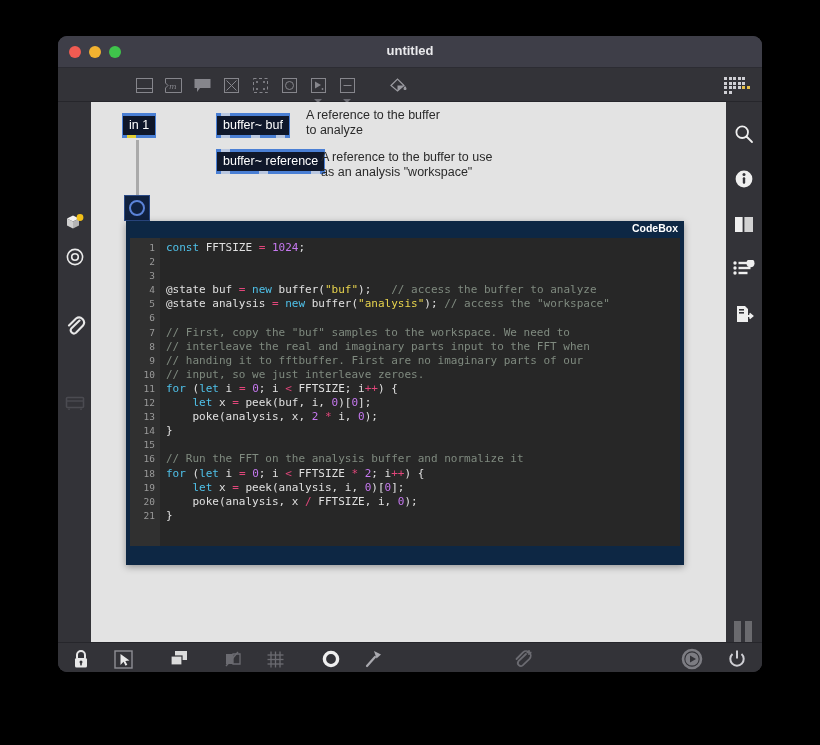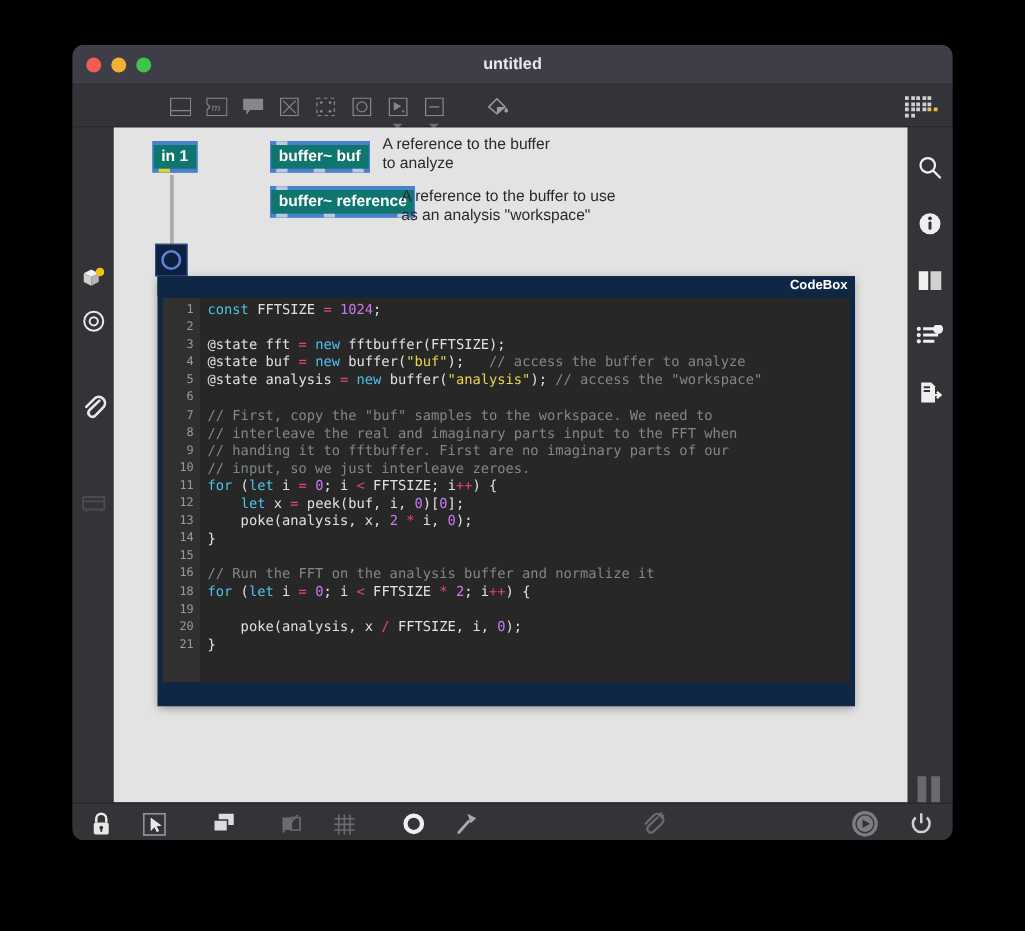--- a/index.html
+++ b/index.html
@@ -230,24 +230,24 @@
     gap: 19px;
   }
 
   
   .obj {
     position: absolute;
     font-family: "Liberation Sans", sans-serif;
   }
   .objbox {
     position: relative;
-    background: #0f766e;
+    background: #0f172a;
     color: #ffffff;
     font-size: 12.5px;
-    font-weight: bold;
+    font-weight: normal;
     padding: 2px 6px 3px 6px;
     border-top: 3px solid #4a7fd4;
     border-bottom: 3px solid #4a7fd4;
     border-left: 1px solid #4a7fd4;
     border-right: 1px solid #4a7fd4;
     white-space: nowrap;
     line-height: 14px;
   }
   .nub {
     position: absolute;
@@ -595,36 +595,36 @@
         <div class="comment" style="left:215px; top:6px; width:200px;">A reference to the buffer
 to analyze</div>
 
         <div class="codebox">
           <div class="cb-title">CodeBox</div>
           <div class="cb-inner">
             <div class="cb-gutter"></div>
             <div class="cb-code" id="code-lines">
                 <div class="cline"><span class="lno">1</span><span class="ctext"><span class="tk-kw">const</span><span class="tk-pl"> FFTSIZE </span><span class="tk-op">=</span><span class="tk-pl"> </span><span class="tk-num">1024</span><span class="tk-pl">;</span></span></div>
                 <div class="cline"><span class="lno">2</span><span class="ctext"><span class="tk-pl"></span></span></div>
-                <div class="cline"><span class="lno">3</span><span class="ctext"><span class="tk-at">@state fft </span><span class="tk-op">=</span><span class="tk-pl"> </span><span class="tk-kw">new</span><span class="tk-pl"> fftbuffer(FFTSIZE);</span></span></div>
+                <div class="cline"><span class="lno">3</span></div>
                 <div class="cline"><span class="lno">4</span><span class="ctext"><span class="tk-at">@state buf </span><span class="tk-op">=</span><span class="tk-pl"> </span><span class="tk-kw">new</span><span class="tk-pl"> buffer(</span><span class="tk-str">"buf"</span><span class="tk-pl">);   </span><span class="tk-cm">// access the buffer to analyze</span></span></div>
                 <div class="cline"><span class="lno">5</span><span class="ctext"><span class="tk-at">@state analysis </span><span class="tk-op">=</span><span class="tk-pl"> </span><span class="tk-kw">new</span><span class="tk-pl"> buffer(</span><span class="tk-str">"analysis"</span><span class="tk-pl">); </span><span class="tk-cm">// access the "workspace"</span></span></div>
                 <div class="cline"><span class="lno">6</span><span class="ctext"><span class="tk-pl"></span></span></div>
                 <div class="cline"><span class="lno">7</span><span class="ctext"><span class="tk-cm">// First, copy the "buf" samples to the workspace. We need to</span></span></div>
                 <div class="cline"><span class="lno">8</span><span class="ctext"><span class="tk-cm">// interleave the real and imaginary parts input to the FFT when</span></span></div>
                 <div class="cline"><span class="lno">9</span><span class="ctext"><span class="tk-cm">// handing it to fftbuffer. First are no imaginary parts of our</span></span></div>
                 <div class="cline"><span class="lno">10</span><span class="ctext"><span class="tk-cm">// input, so we just interleave zeroes.</span></span></div>
                 <div class="cline"><span class="lno">11</span><span class="ctext"><span class="tk-kw">for</span><span class="tk-pl"> (</span><span class="tk-kw">let</span><span class="tk-pl"> i </span><span class="tk-op">=</span><span class="tk-pl"> </span><span class="tk-num">0</span><span class="tk-pl">; i </span><span class="tk-op">&lt;</span><span class="tk-pl"> FFTSIZE; i</span><span class="tk-op">++</span><span class="tk-pl">) {</span></span></div>
                 <div class="cline"><span class="lno">12</span><span class="ctext"><span class="tk-pl">    </span><span class="tk-kw">let</span><span class="tk-pl"> x </span><span class="tk-op">=</span><span class="tk-pl"> peek(buf, i, </span><span class="tk-num">0</span><span class="tk-pl">)[</span><span class="tk-num">0</span><span class="tk-pl">];</span></span></div>
                 <div class="cline"><span class="lno">13</span><span class="ctext"><span class="tk-pl">    poke(analysis, x, </span><span class="tk-num">2</span><span class="tk-pl"> </span><span class="tk-op">*</span><span class="tk-pl"> i, </span><span class="tk-num">0</span><span class="tk-pl">);</span></span></div>
                 <div class="cline"><span class="lno">14</span><span class="ctext"><span class="tk-pl">}</span></span></div>
                 <div class="cline"><span class="lno">15</span><span class="ctext"><span class="tk-pl"></span></span></div>
                 <div class="cline"><span class="lno">16</span><span class="ctext"><span class="tk-cm">// Run the FFT on the analysis buffer and normalize it</span></span></div>
                 <div class="cline"><span class="lno">18</span><span class="ctext"><span class="tk-kw">for</span><span class="tk-pl"> (</span><span class="tk-kw">let</span><span class="tk-pl"> i </span><span class="tk-op">=</span><span class="tk-pl"> </span><span class="tk-num">0</span><span class="tk-pl">; i </span><span class="tk-op">&lt;</span><span class="tk-pl"> FFTSIZE </span><span class="tk-op">*</span><span class="tk-pl"> </span><span class="tk-num">2</span><span class="tk-pl">; i</span><span class="tk-op">++</span><span class="tk-pl">) {</span></span></div>
-                <div class="cline"><span class="lno">19</span></div>
+                <div class="cline"><span class="lno">19</span><span class="ctext"><span class="tk-pl">    </span><span class="tk-kw">let</span><span class="tk-pl"> x </span><span class="tk-op">=</span><span class="tk-pl"> peek(analysis, i, </span><span class="tk-num">0</span><span class="tk-pl">)[</span><span class="tk-num">0</span><span class="tk-pl">];</span></span></div>
                 <div class="cline"><span class="lno">20</span><span class="ctext"><span class="tk-pl">    poke(analysis, x </span><span class="tk-op">/</span><span class="tk-pl"> FFTSIZE, i, </span><span class="tk-num">0</span><span class="tk-pl">);</span></span></div>
                 <div class="cline"><span class="lno">21</span><span class="ctext"><span class="tk-pl">}</span></span></div>
               </div>
           </div>
         </div>
 
       </div>
     </div>
 
     <div class="bottombar">

